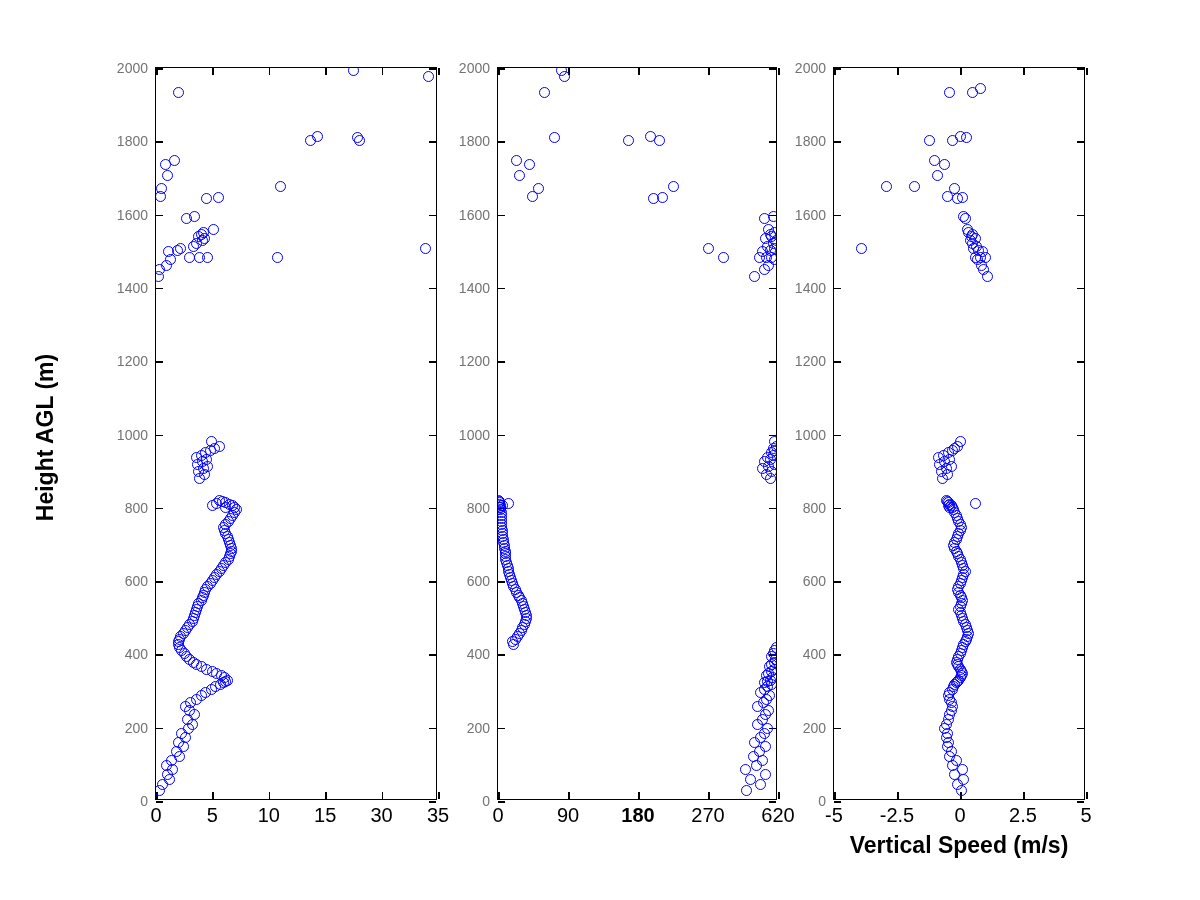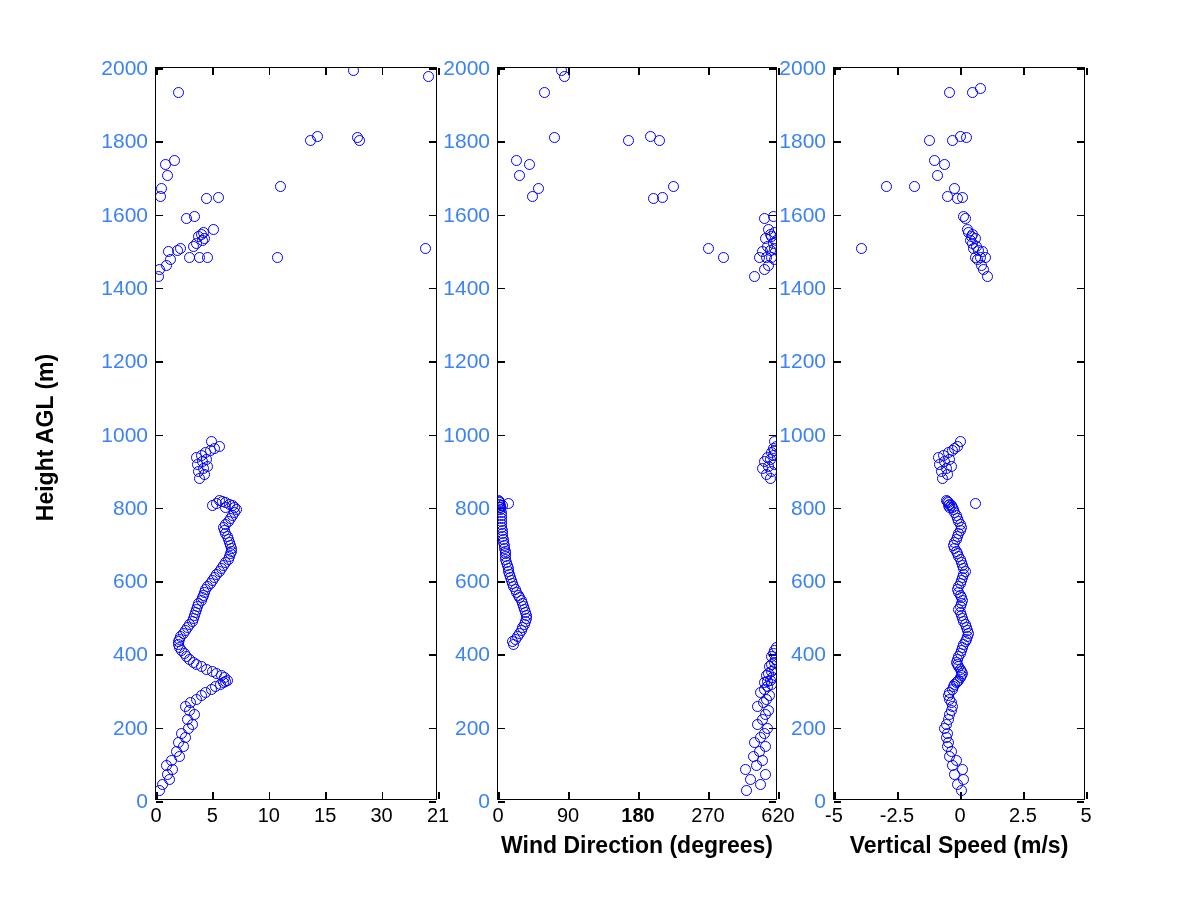--- a/index.html
+++ b/index.html
@@ -68,22 +68,22 @@
   }
   .tick-y { width: 7px; height: 1.6px; left: 0; }
   .tick-y.right { left: auto; right: 0; }
   .tick-x { height: 7px; width: 1.6px; bottom: 0; }
   .tick-x.top { bottom: auto; top: 0; }
   .ytick-label {
     position: absolute;
     right: 100%;
     margin-right: 8px;
     transform: translateY(-50%);
-    font-size: 21px;
-    color: #3b82f6;
+    font-size: 14px;
+    color: #737373;
     white-space: nowrap;
   }
   .xtick-label {
     position: absolute;
     top: 100%;
     margin-top: 5px;
     transform: translateX(-50%);
     font-size: 20px;
     color: #000000;
     white-space: nowrap;
@@ -153,21 +153,21 @@
         <div class="tick-x top" style="left: 112.8px;"></div>
         <div class="xtick-label" style="left: 112.8px;">10</div>
         <div class="tick-x" style="left: 169.2px;"></div>
         <div class="tick-x top" style="left: 169.2px;"></div>
         <div class="xtick-label" style="left: 169.2px;">15</div>
         <div class="tick-x" style="left: 225.6px;"></div>
         <div class="tick-x top" style="left: 225.6px;"></div>
         <div class="xtick-label" style="left: 225.6px;">30</div>
         <div class="tick-x" style="left: 282px;"></div>
         <div class="tick-x top" style="left: 282px;"></div>
-        <div class="xtick-label" style="left: 282px;">21</div>
+        <div class="xtick-label" style="left: 282px;">35</div>
         <div class="plotarea">
           <div class="marker" style="left: 3.384px; top: 722.005px; border-color: rgb(0, 0, 255);"></div>
           <div class="marker" style="left: 6.768px; top: 716.508px; border-color: rgb(0, 0, 255);"></div>
           <div class="marker" style="left: 13.536px; top: 711.01px; border-color: rgb(0, 0, 255);"></div>
           <div class="marker" style="left: 11.28px; top: 706.612px; border-color: rgb(0, 0, 255);"></div>
           <div class="marker" style="left: 16.92px; top: 701.847px; border-color: rgb(0, 0, 255);"></div>
           <div class="marker" style="left: 10.152px; top: 697.083px; border-color: rgb(0, 0, 255);"></div>
           <div class="marker" style="left: 15.792px; top: 692.685px; border-color: rgb(0, 0, 255);"></div>
           <div class="marker" style="left: 23.688px; top: 688.287px; border-color: rgb(0, 0, 255);"></div>
           <div class="marker" style="left: 20.304px; top: 683.523px; border-color: rgb(0, 0, 255);"></div>
@@ -508,21 +508,20 @@
           <div class="marker" style="left: 161.778px; top: 72.567px; border-color: rgb(0, 0, 255);"></div>
           <div class="marker" style="left: 66.8889px; top: 8.063px; border-color: rgb(0, 0, 255);"></div>
           <div class="marker" style="left: 210px; top: 180.318px; border-color: rgb(0, 0, 255);"></div>
           <div class="marker" style="left: 34.2222px; top: 128.275px; border-color: rgb(0, 0, 255);"></div>
           <div class="marker" style="left: 40.4444px; top: 120.212px; border-color: rgb(0, 0, 255);"></div>
           <div class="marker" style="left: 21.7778px; top: 107.751px; border-color: rgb(0, 0, 255);"></div>
           <div class="marker" style="left: 31.1111px; top: 96.023px; border-color: rgb(0, 0, 255);"></div>
           <div class="marker" style="left: 18.6667px; top: 92.358px; border-color: rgb(0, 0, 255);"></div>
           <div class="marker" style="left: 46.6667px; top: 24.922px; border-color: rgb(0, 0, 255);"></div>
         </div>
-        <div class="xlabel">Wind Direction (degrees)</div>
       </div>
       <div class="panel" style="left: 833px; width: 252px;">
         <div class="tick-y" style="top: 733px;"></div>
         <div class="tick-y right" style="top: 733px;"></div>
         <div class="ytick-label" style="top: 733px;">0</div>
         <div class="tick-y" style="top: 659.7px;"></div>
         <div class="tick-y right" style="top: 659.7px;"></div>
         <div class="ytick-label" style="top: 659.7px;">200</div>
         <div class="tick-y" style="top: 586.4px;"></div>
         <div class="tick-y right" style="top: 586.4px;"></div>

